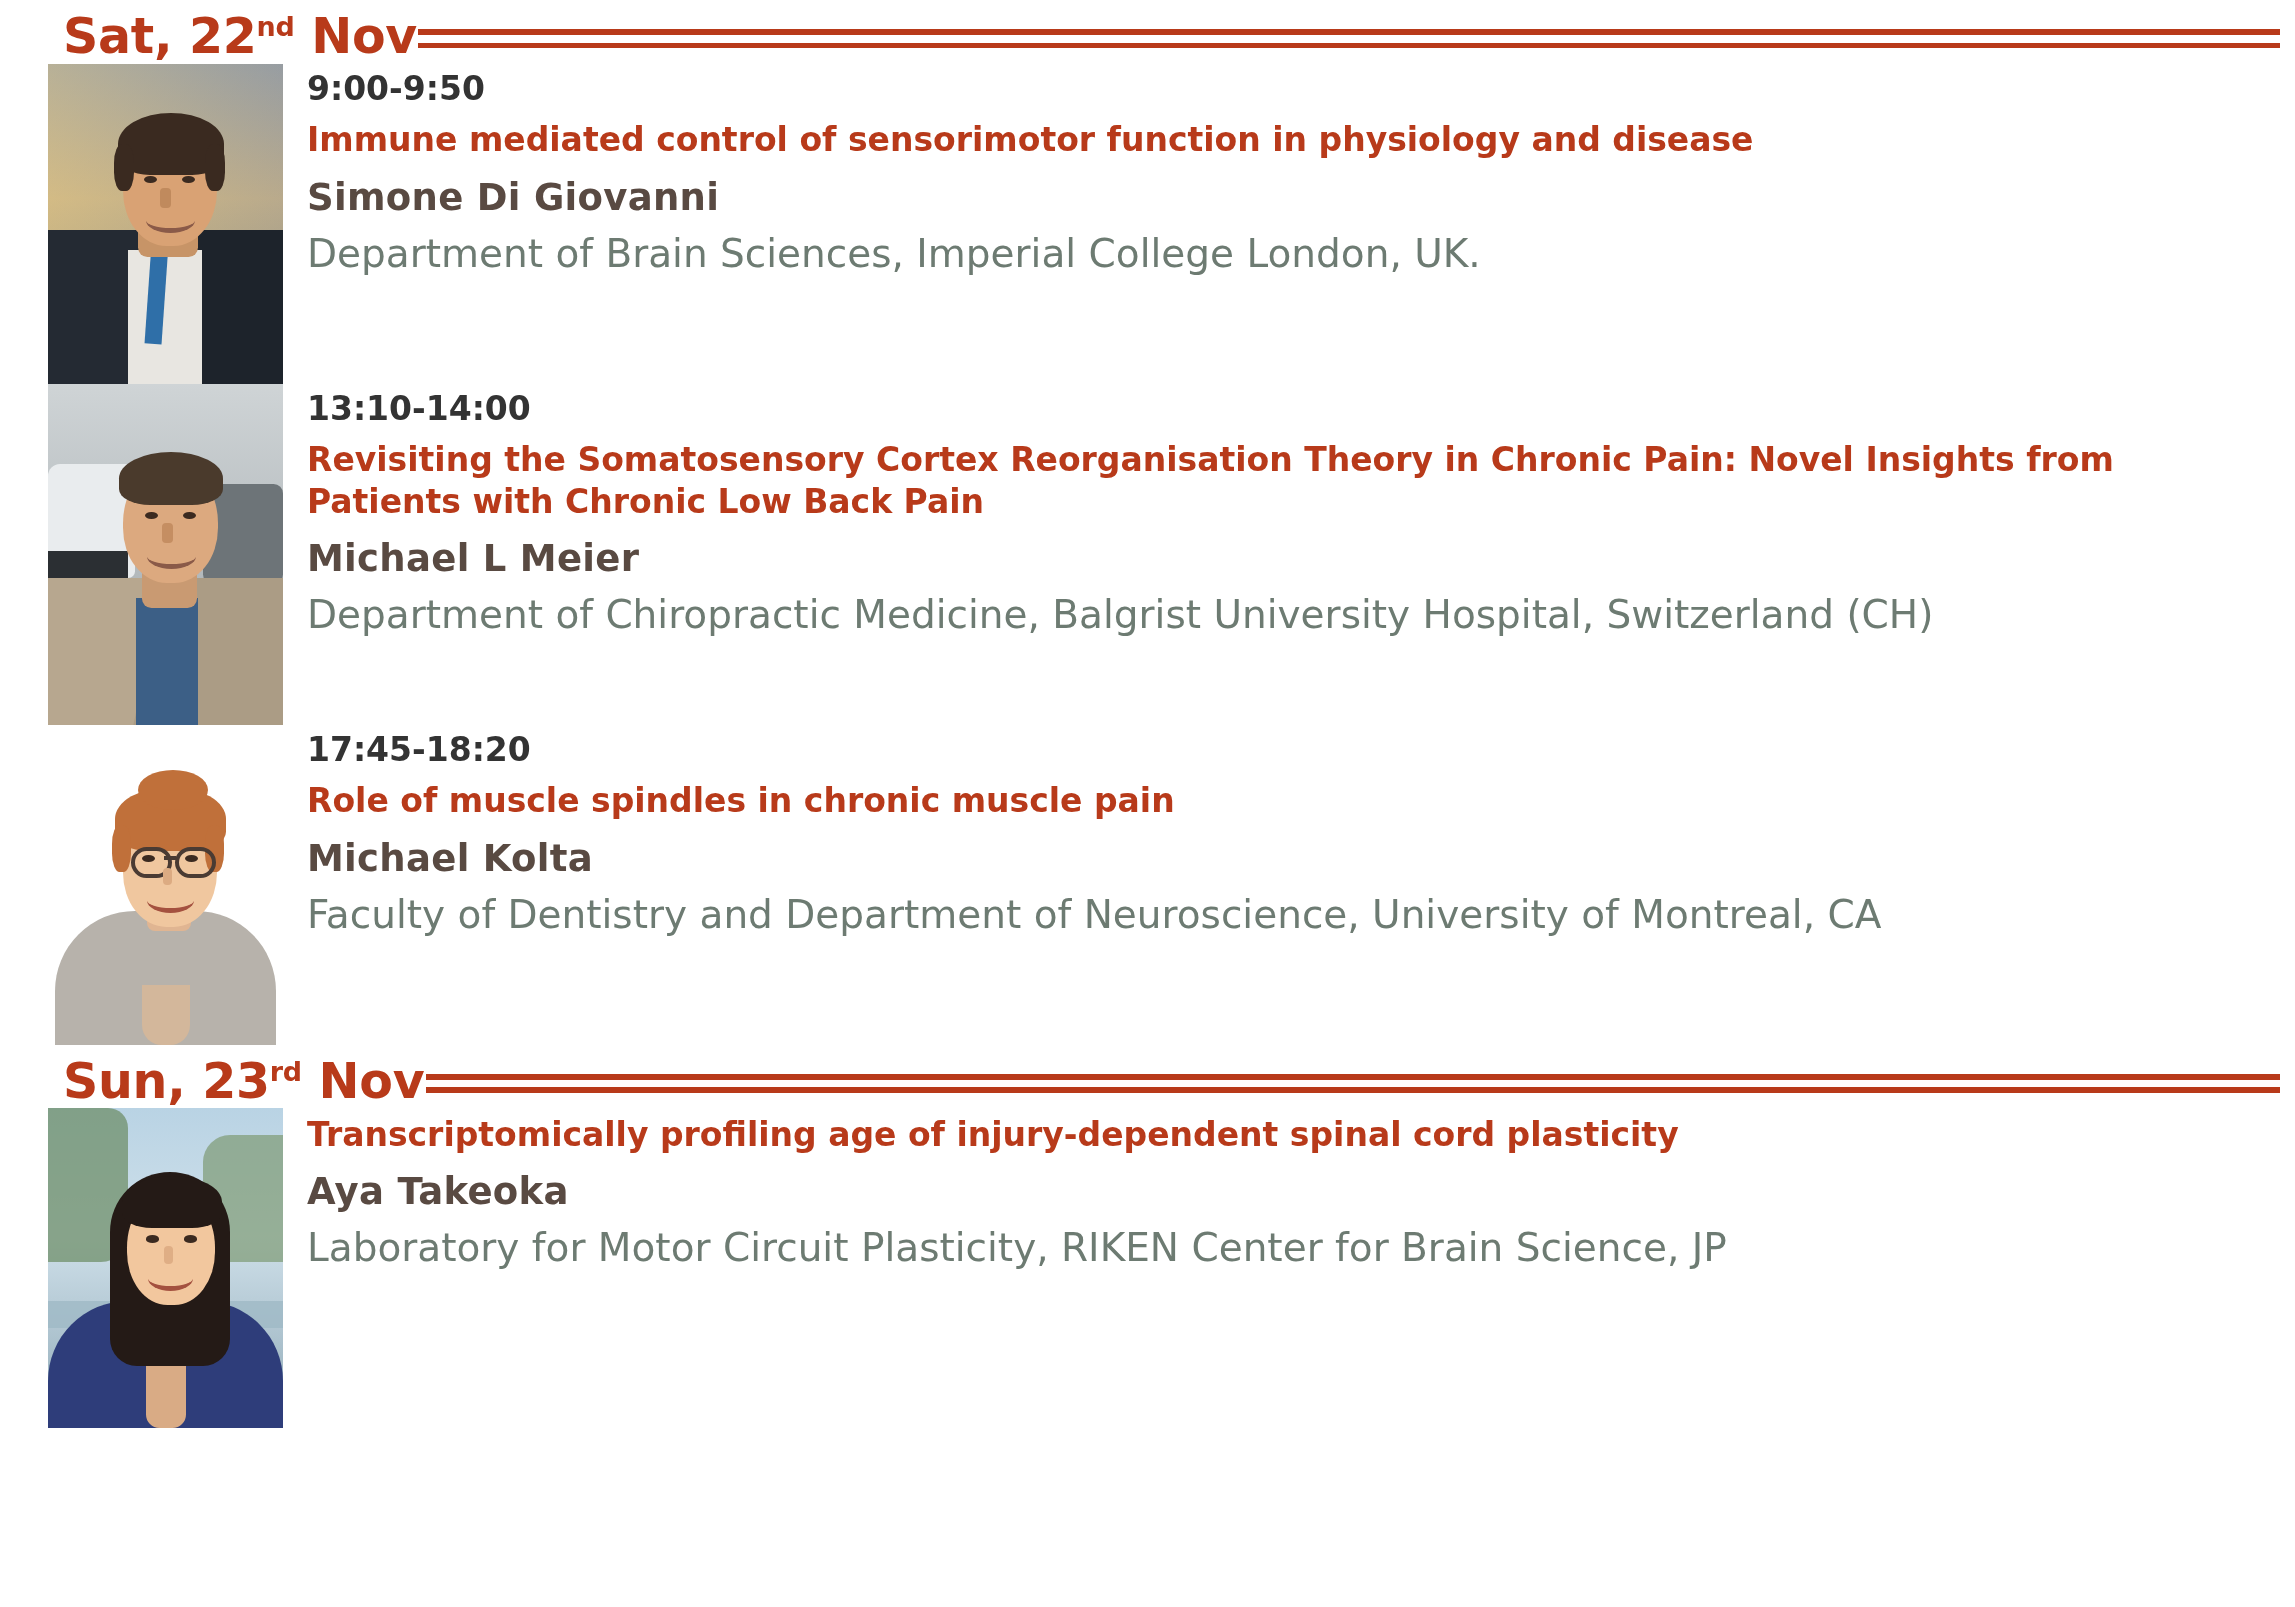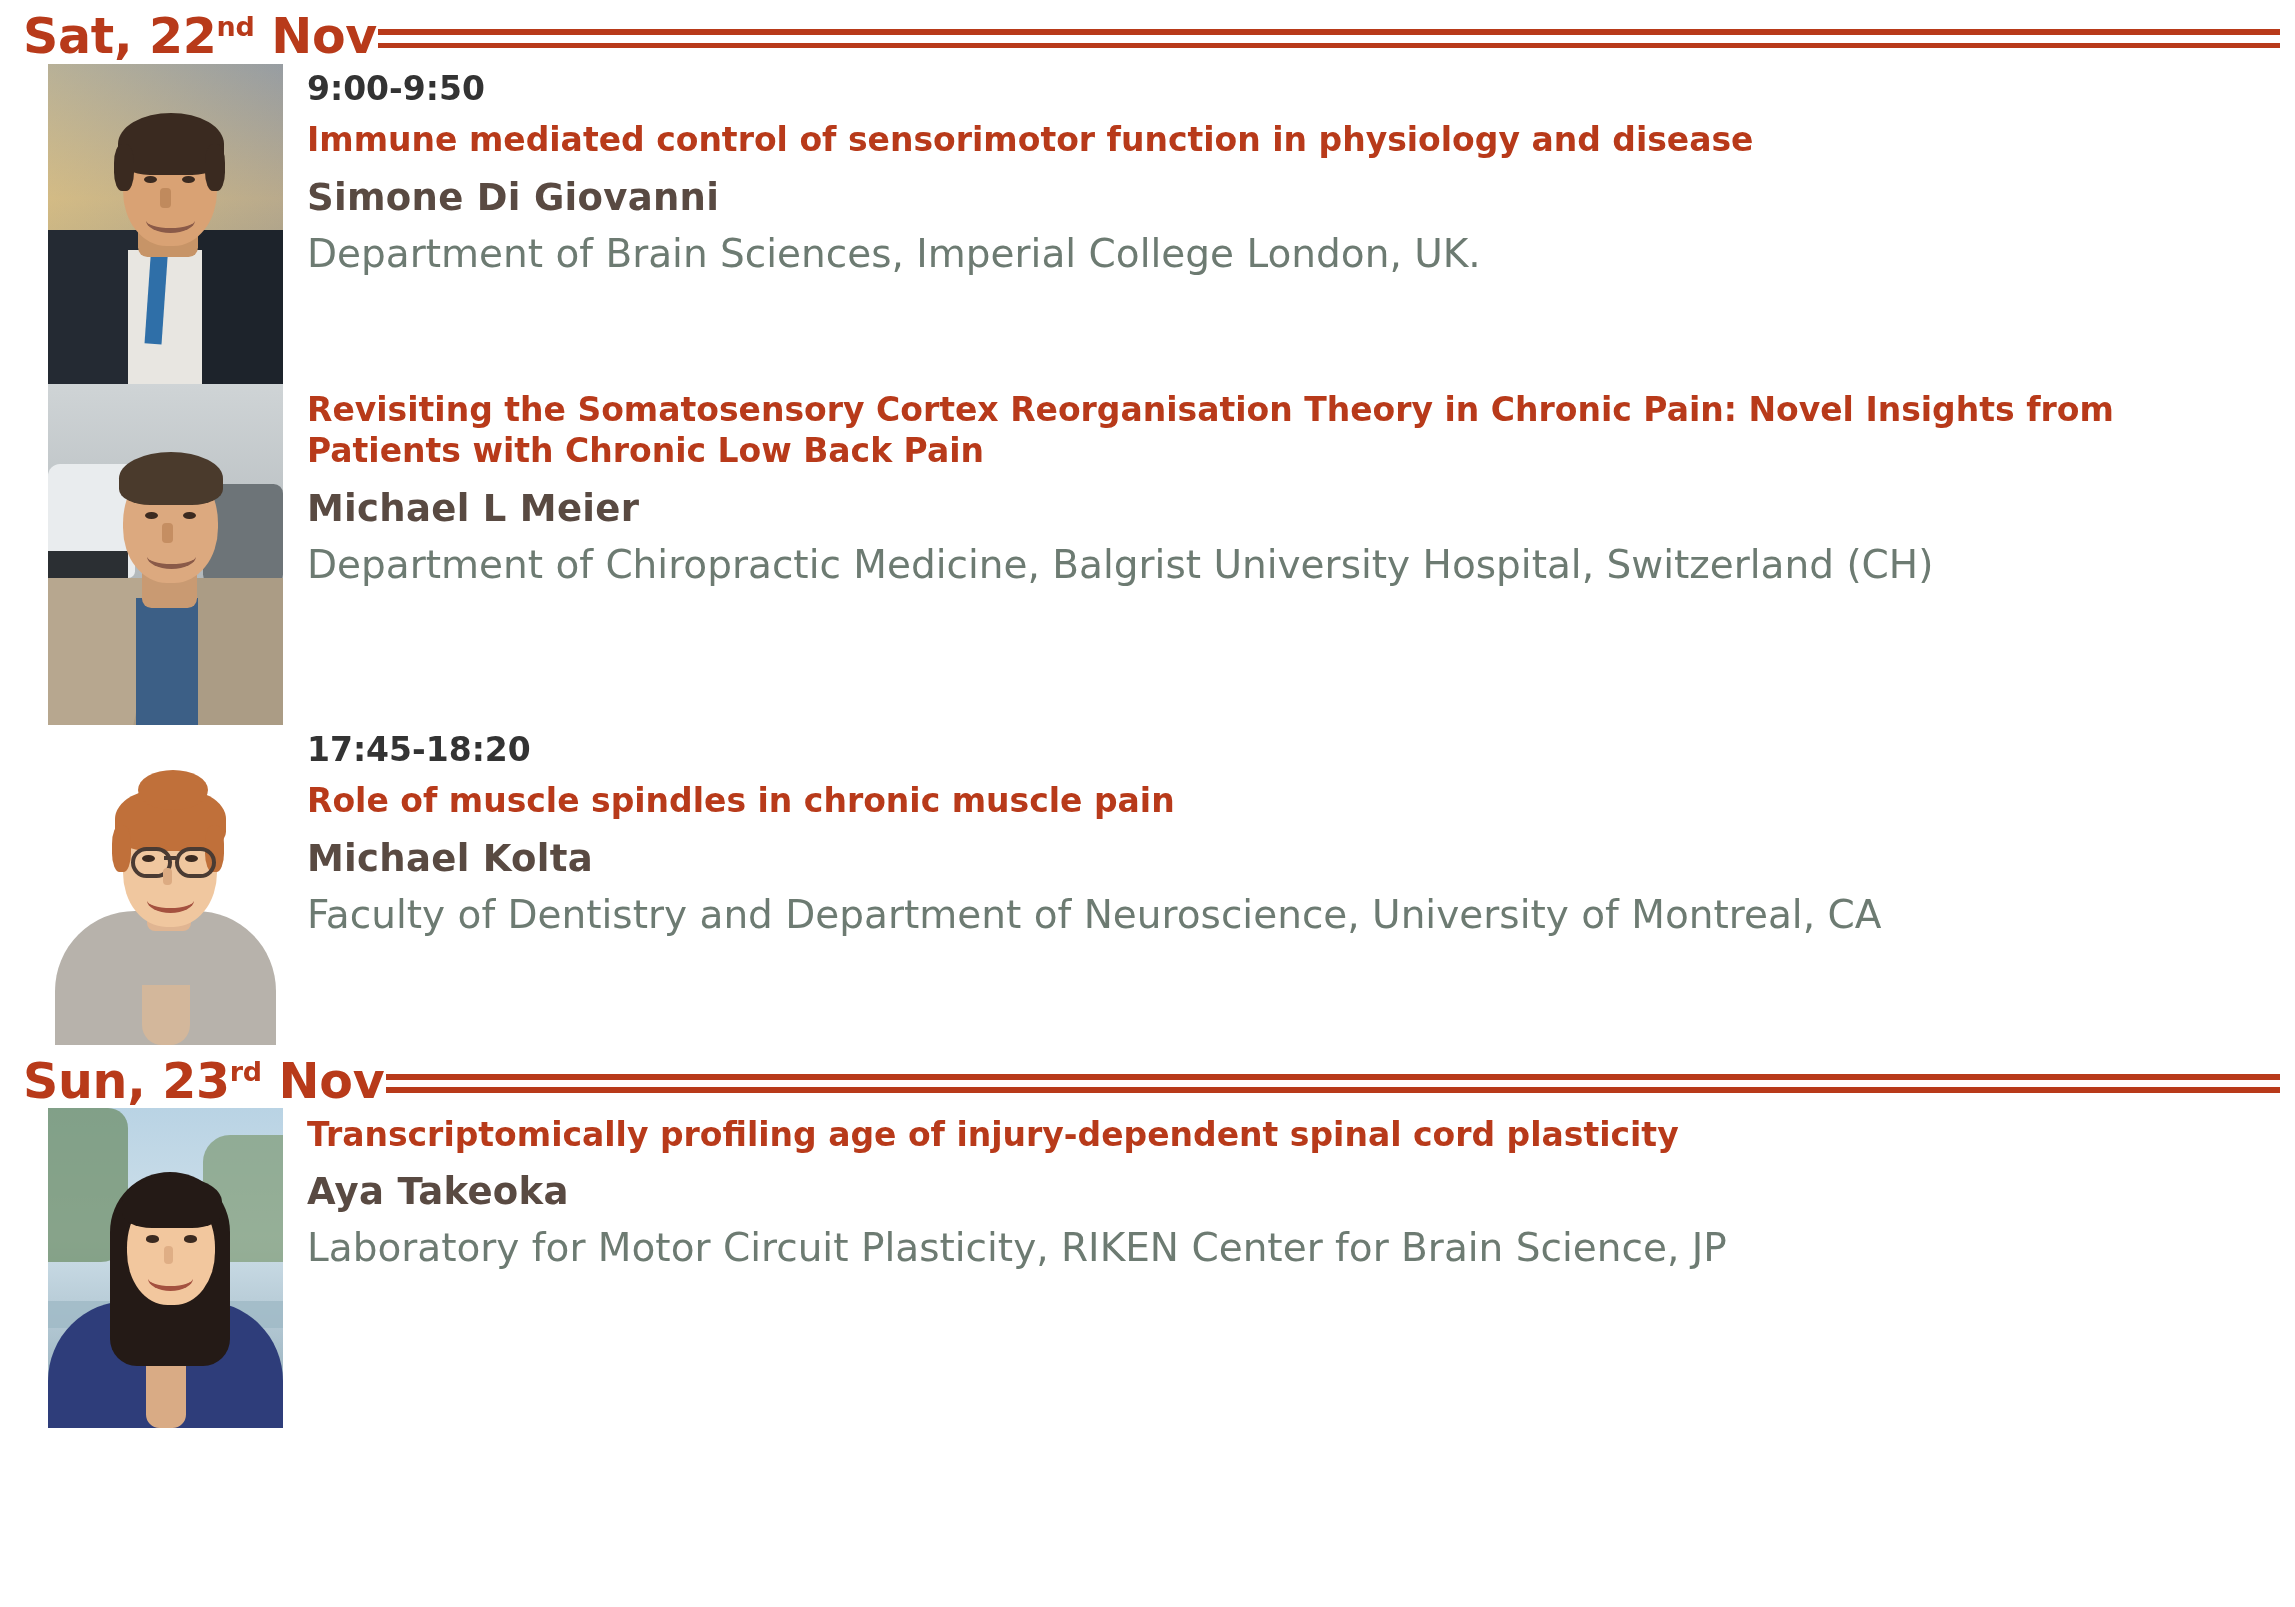--- a/index.html
+++ b/index.html
@@ -18,21 +18,21 @@
     width: 2295px;
     height: 1607px;
     box-sizing: border-box;
     padding: 0 0 0 0;
   }
 
   
   .day-header {
     display: flex;
     align-items: center;
-    padding-left: 23px;
+    padding-left: 63px;
     margin-top: 12px;
     margin-bottom: 2.7px;
   }
   .day-label {
     font-family: "DejaVu Sans", sans-serif;
     font-weight: bold;
     font-size: 49px;
     color: #b83a1a;
     white-space: nowrap;
     letter-spacing: -0.3px;
@@ -200,20 +200,21 @@
       <div style="position:absolute;bottom:117px;left:94px;width:55px;height:60px;background:#c99a72;border-radius:9.4px;"></div>
 
       <div class="p-head" style="left:75px;top:79px;width:95px;height:120px;background:#dca97f;"></div>
       <div class="p-hair" style="left:71px;top:68px;width:104px;height:53px;background:#4a3a2c;"></div>
       <div class="p-eye" style="left:97px;top:128px;"></div>
       <div class="p-eye" style="left:135px;top:128px;"></div>
       <div style="position:absolute;left:114px;top:139px;width:10.7px;height:20px;background:#c58e62;border-radius:4px;"></div>
       <div class="p-smile" style="left:99px;top:160px;width:49px;"></div>
     </div>
     <div class="talk-body">
+      <div class="time">13:10-14:00</div>
       <div class="title">Revisiting the Somatosensory Cortex Reorganisation Theory in Chronic Pain: Novel Insights from Patients with Chronic Low Back Pain</div>
       <div class="speaker">Michael L Meier</div>
       <div class="affiliation">Department of Chiropractic Medicine, Balgrist University Hospital, Switzerland (CH)</div>
     </div>
   </div>
 
   <div class="talk">
     <div class="photo">
       <div class="p-bg" style="background:#ffffff;"></div>
 

